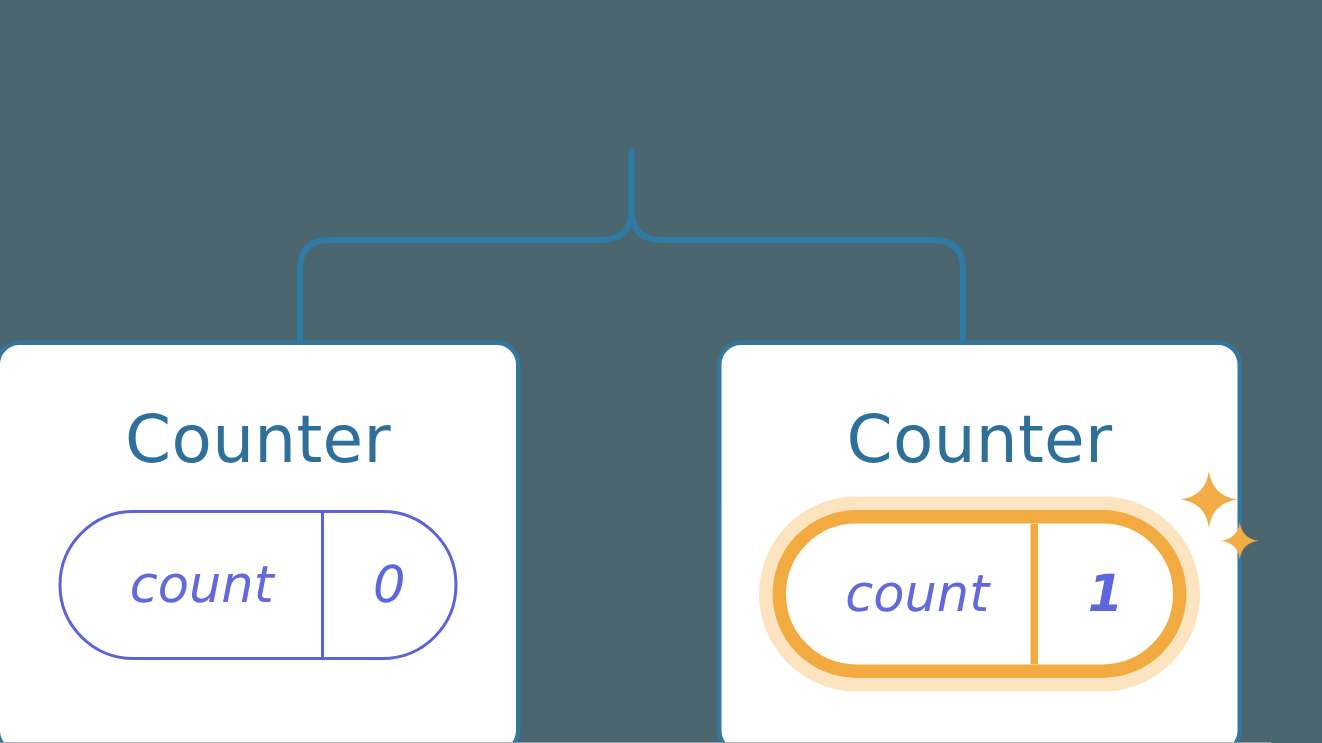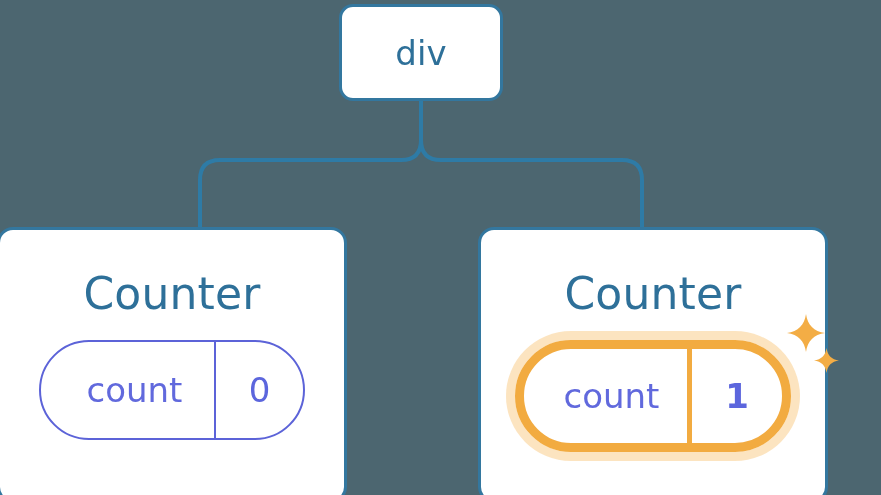--- a/index.html
+++ b/index.html
@@ -77,20 +77,21 @@
     line-height: 1;
     letter-spacing: 0.2px;
     margin-bottom: 24px;
   }
 
   
   .pill-wrap {
     position: relative;
     display: flex;
     align-items: center;
+    font-style: italic;
   }
 
   .pill {
     position: relative;
     display: flex;
     align-items: stretch;
     height: 100px;
     border-radius: 50px;
     box-sizing: border-box;
     overflow: hidden;
@@ -163,23 +164,20 @@
 <body>
 
 <div id="stage">
 
   <svg id="connectors" viewBox="0 0 881 495" width="881" height="495" fill="none">
 
     <path d="M421 101 L421 140 Q421 160 401 160 L220 160 Q200 160 200 180 L200 229" stroke="#2e7ba6" stroke-width="4" fill="none" stroke-linecap="round"></path>
     <path d="M421 101 L421 140 Q421 160 441 160 L622 160 Q642 160 642 180 L642 229" stroke="#2e7ba6" stroke-width="4" fill="none" stroke-linecap="round"></path>
   </svg>
 
-  <div class="node node-root">
-    <span class="node-title-root">div</span>
-  </div>
 
   <div class="node node-child left">
     <span class="node-title">Counter</span>
 
     <div class="pill-wrap">
       <div class="pill pill-calm">
         <div class="pill-key">count</div>
         <div class="pill-val">0</div>
       </div>
     </div>

